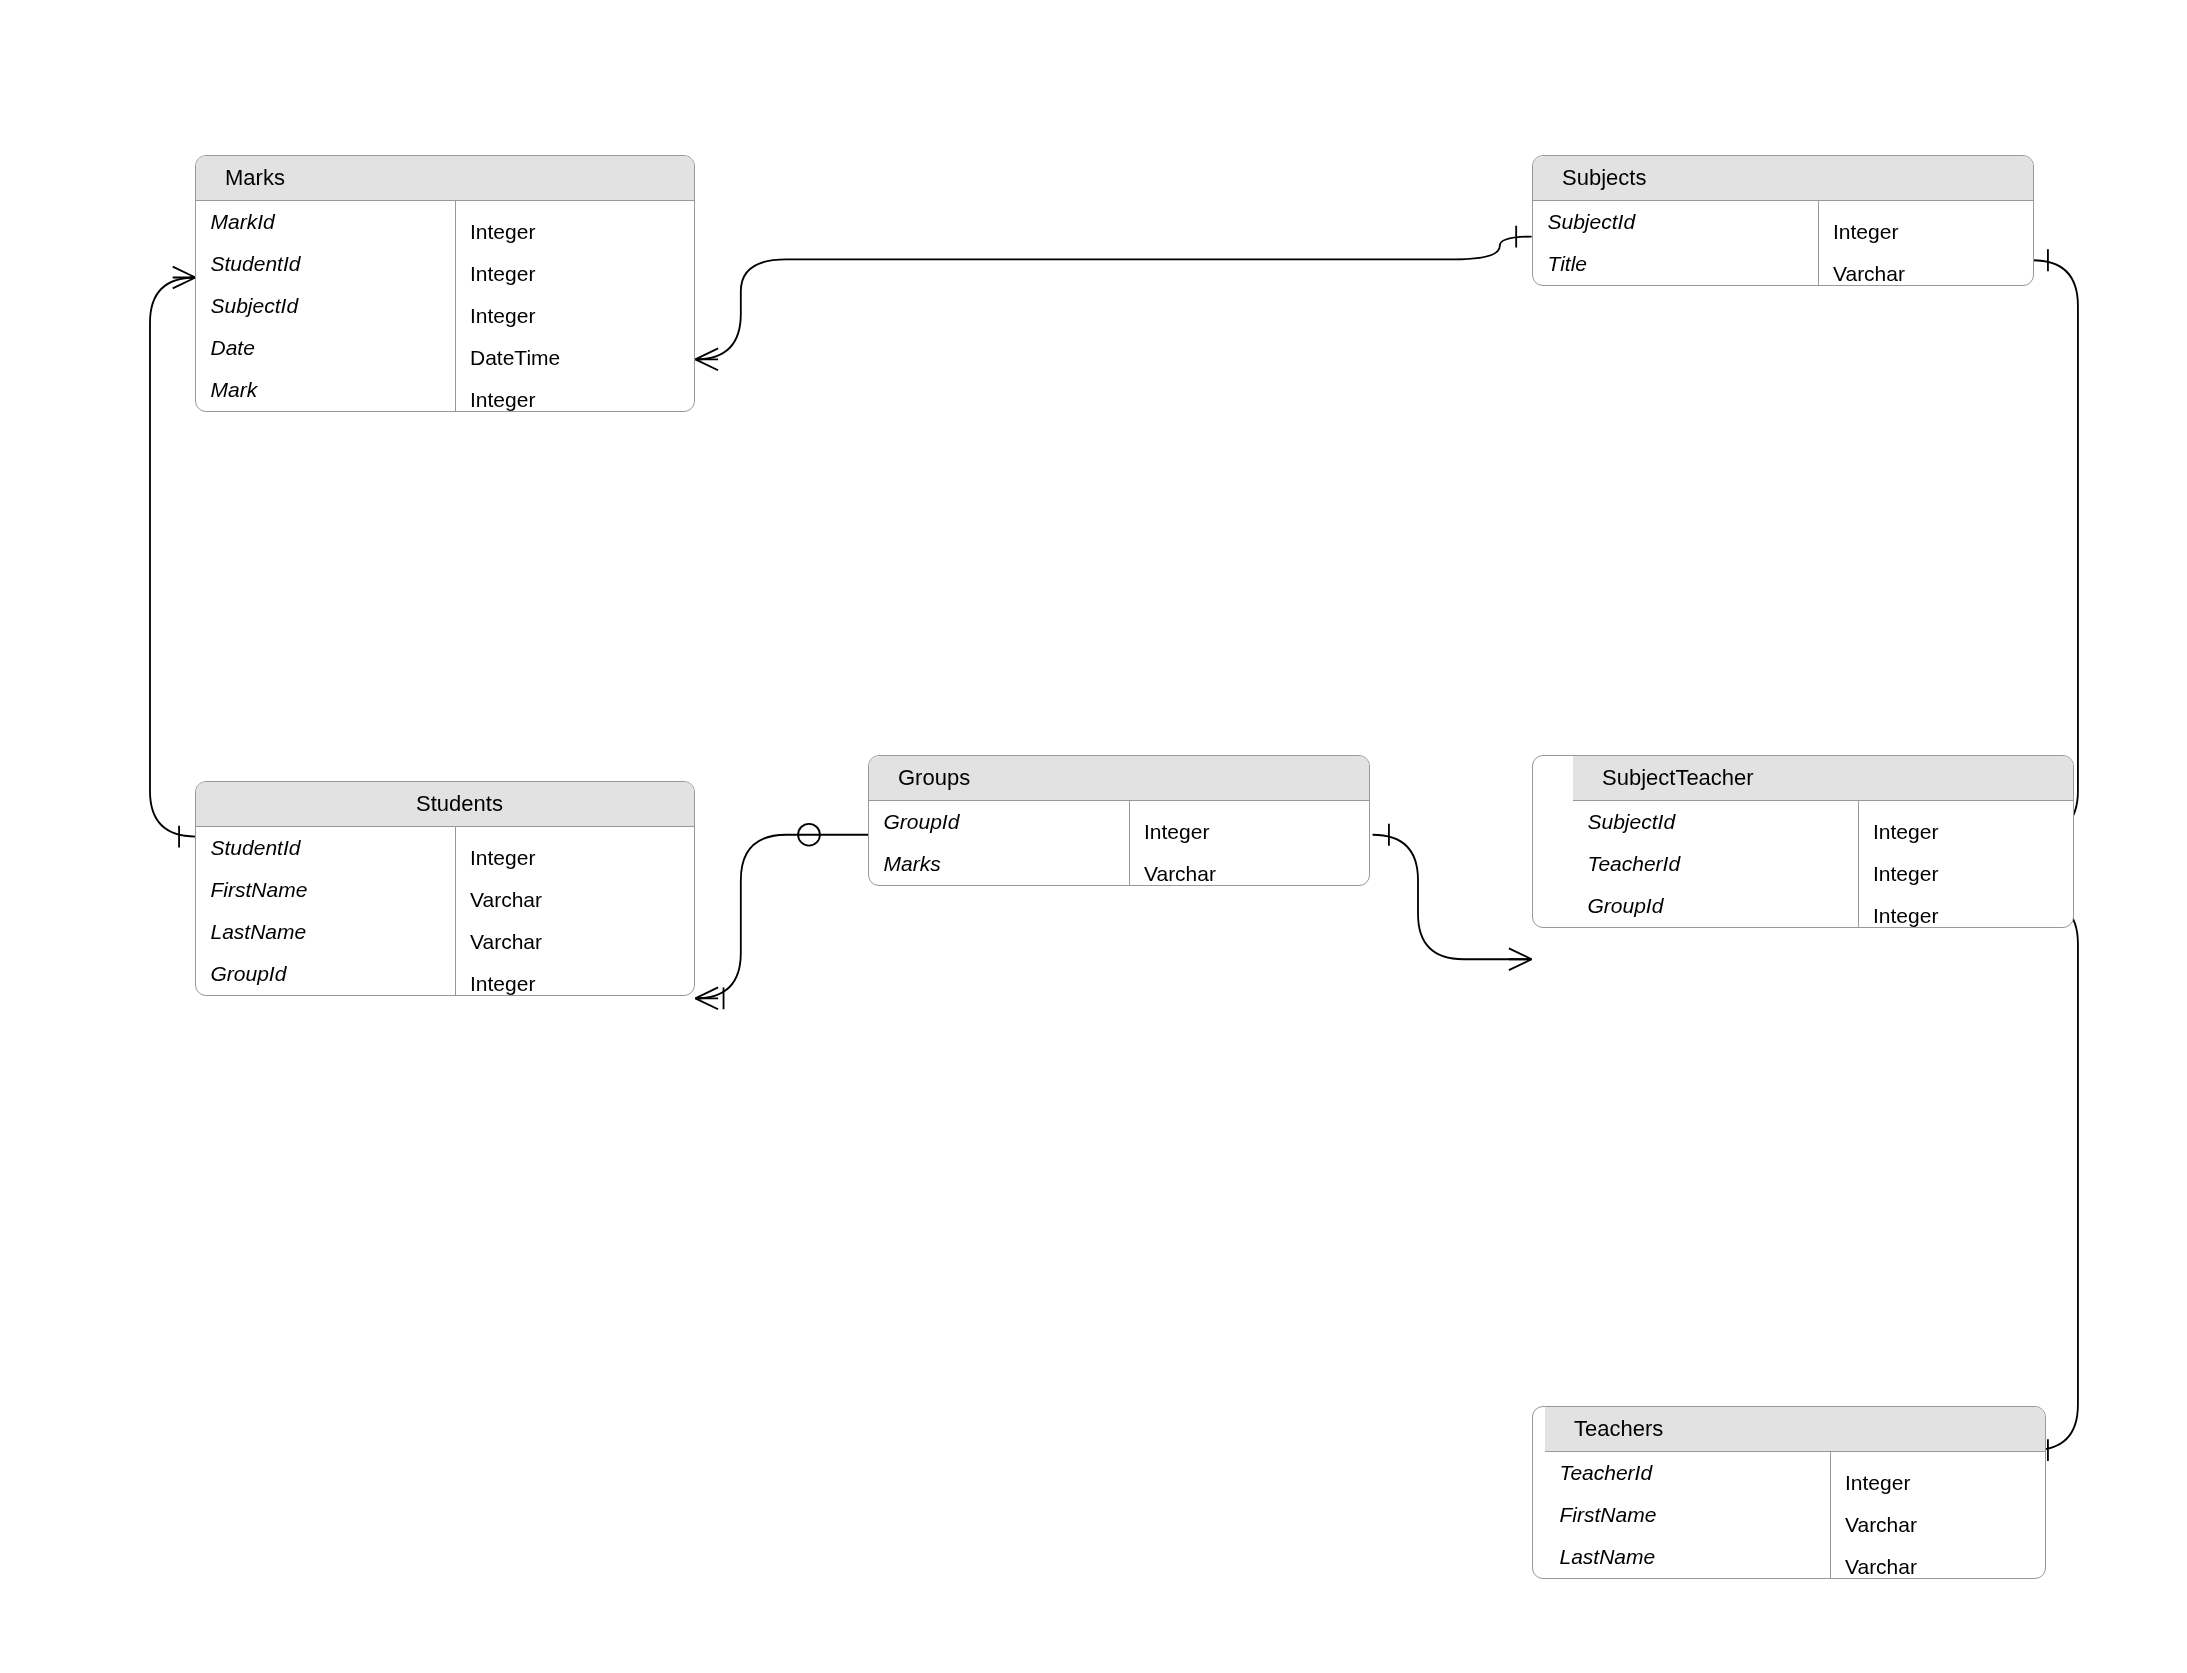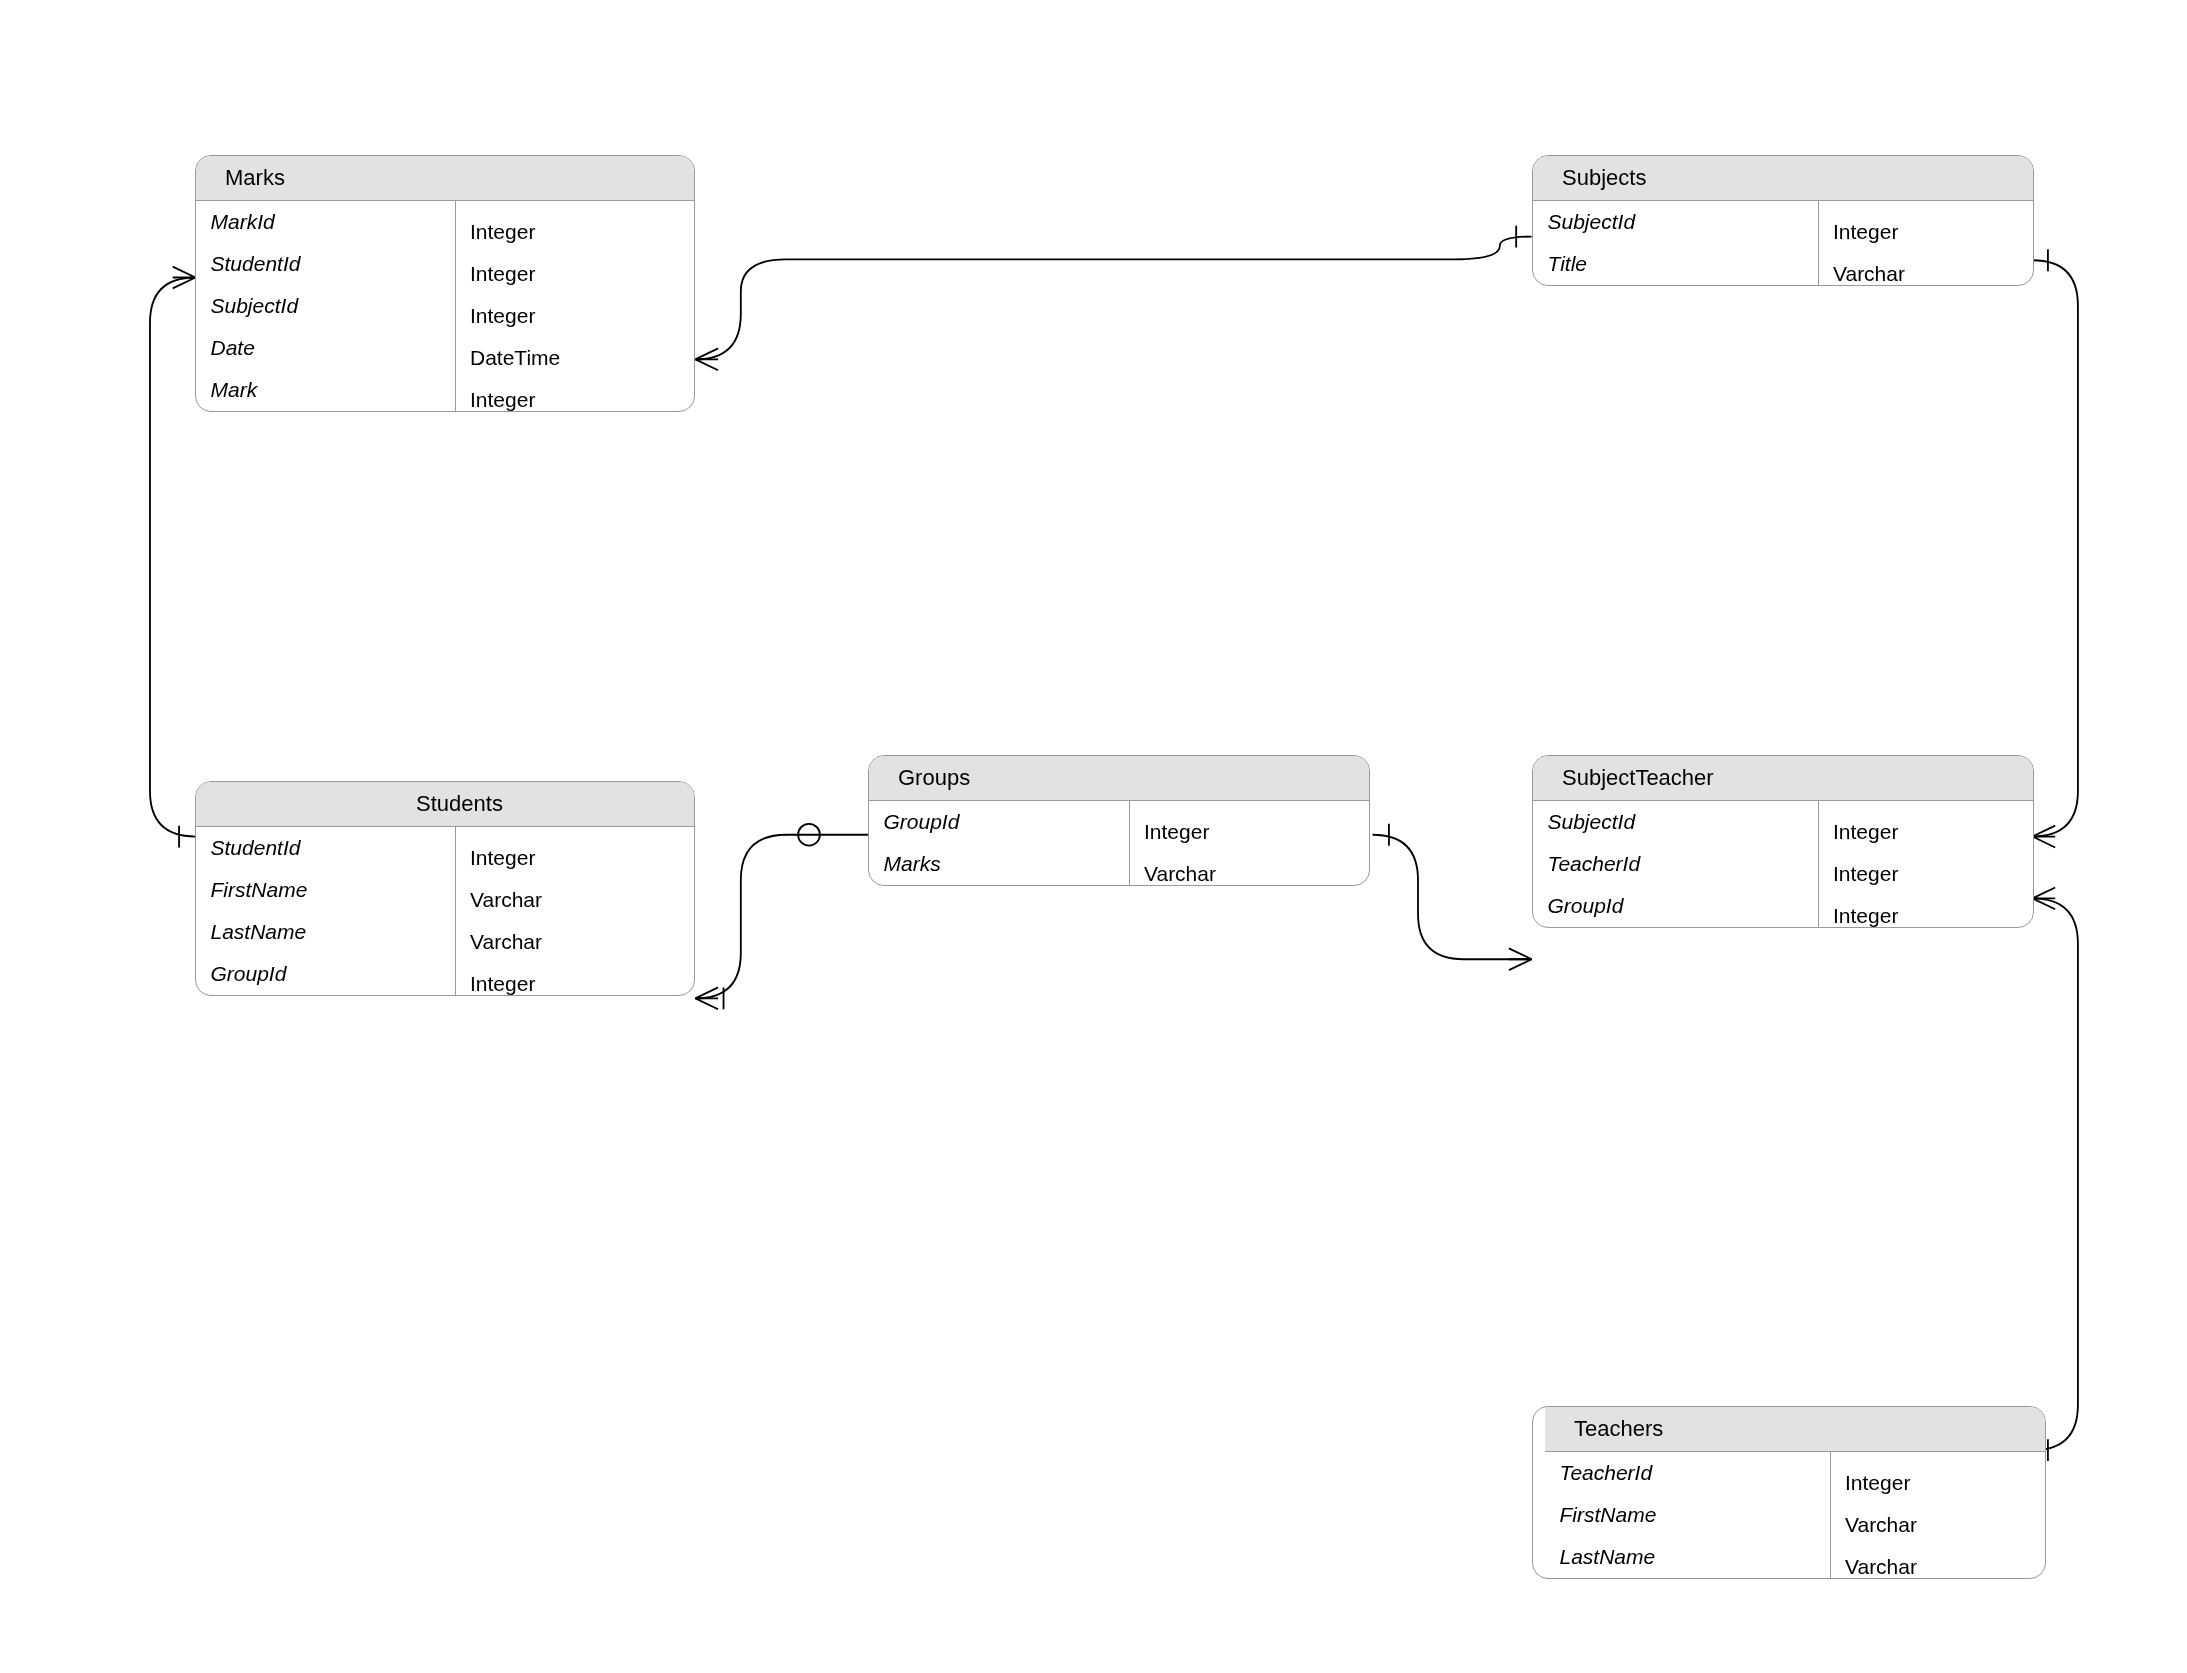--- a/index.html
+++ b/index.html
@@ -17,21 +17,21 @@
   }
   svg.connectors {
     position: absolute;
     left: 0;
     top: 0;
     pointer-events: none;
   }
   .entity {
     position: absolute;
     border: 0.9px solid #999;
-    border-radius: 16px;
+    border-radius: 11px;
     background: #fff;
     overflow: hidden;
     box-shadow: none;
   }
   .entity .title {
     background: #e2e2e2;
     border-bottom: 0.9px solid #999;
     padding: 9px 0 9px 29px;
     font-size: 22px;
   }
@@ -203,21 +203,21 @@
         <div class="col-name">GroupId</div>
         <div class="col-type">Integer</div>
       </div>
       <div class="row">
         <div class="col-name">Marks</div>
         <div class="col-type">Varchar</div>
       </div>
     </div>
   </div>
 
-  <div class="entity" style="left:1532px; top:755px; width:500px; --c1:54%;">
+  <div class="entity" style="left:1532px; top:755px; width:500px;padding-left:40px; --c1:54%;">
     <div class="title">SubjectTeacher</div>
     <div class="rows">
       <div class="row">
         <div class="col-name">SubjectId</div>
         <div class="col-type">Integer</div>
       </div>
       <div class="row">
         <div class="col-name">TeacherId</div>
         <div class="col-type">Integer</div>
       </div>

